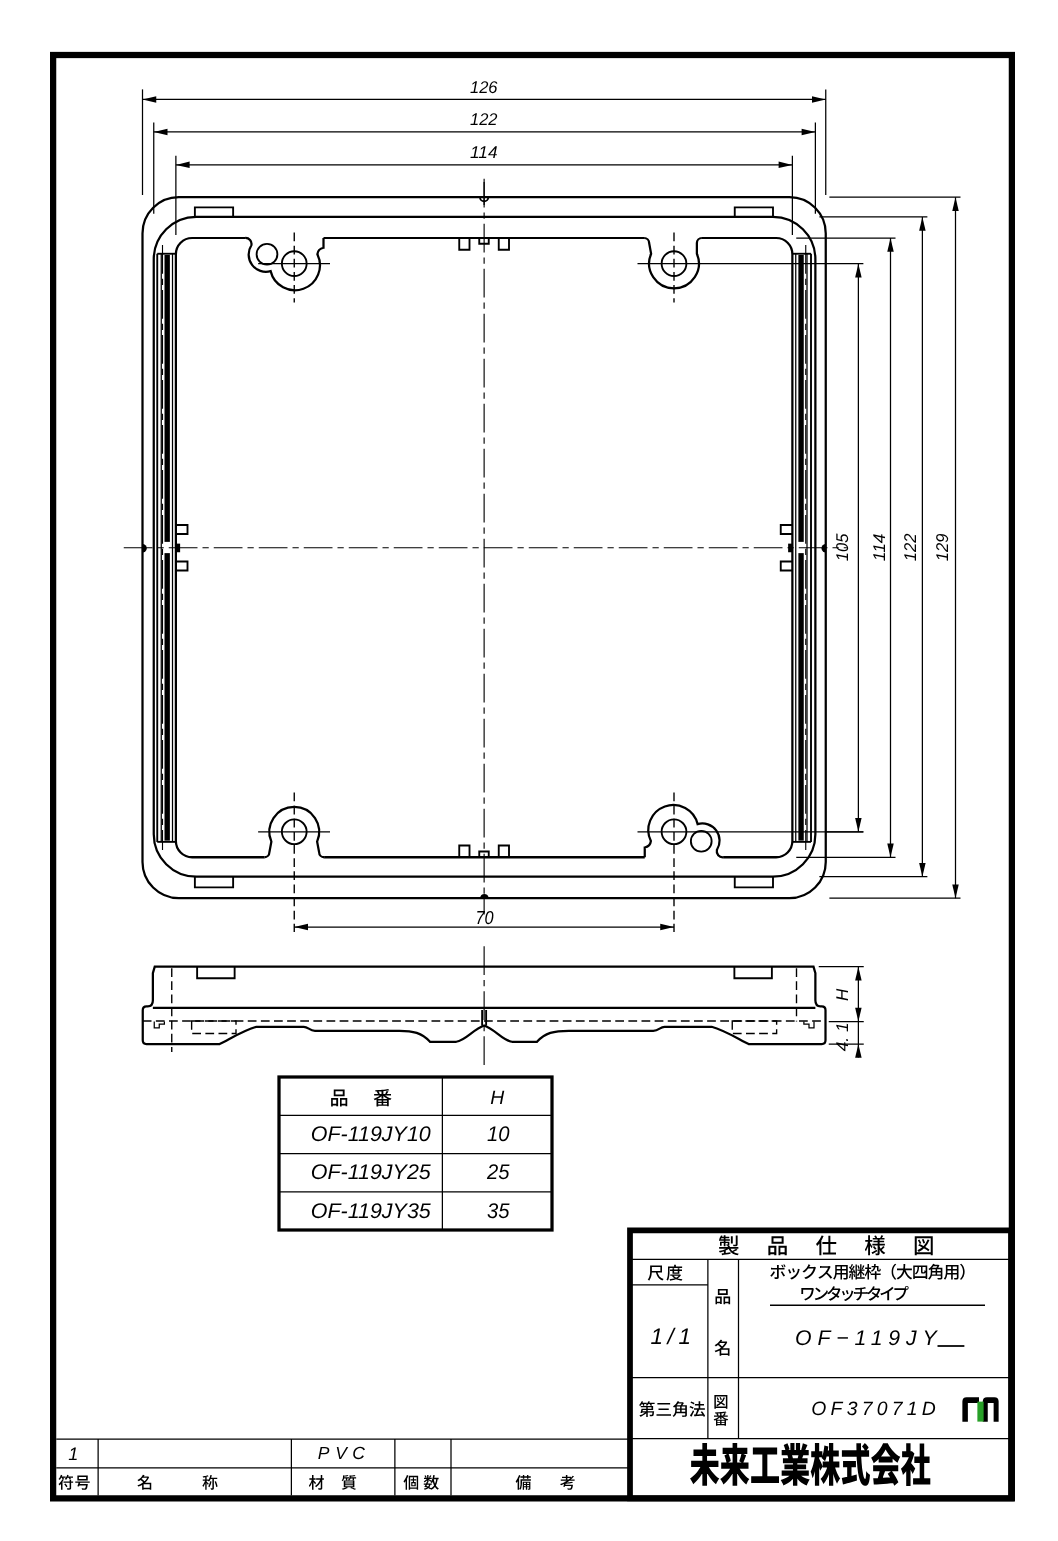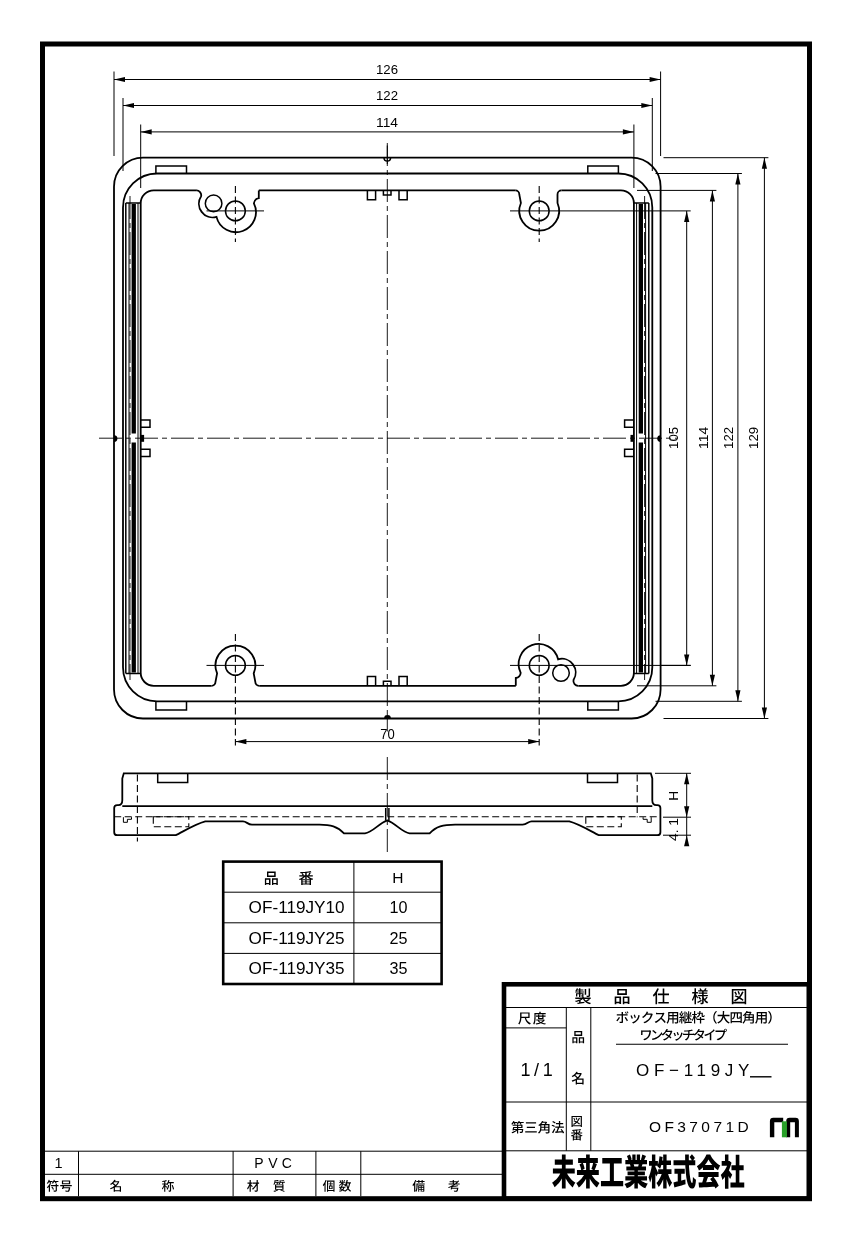--- a/index.html
+++ b/index.html
@@ -1,16 +1,16 @@
 <!DOCTYPE html>
 <html><head>
 <meta charset="utf-8">
 <style>
 html,body{margin:0;padding:0;background:#fff;}
-#page{position:relative;width:846px;height:1233px;background:#fff;overflow:hidden;}
+#page{position:relative;width:846px;height:1233px;background:#fff;overflow:hidden;font-style:italic;}
 svg{position:absolute;left:0;top:0;}
 text{font-family:"Liberation Sans",sans-serif;fill:#000;}
 .dim{font-size:13.6px;}
 .cl{stroke:#000;stroke-width:0.9;stroke-dasharray:23 4 5 4;fill:none;}
 .th{stroke:#000;stroke-width:1.8;fill:none;}
 .md{stroke:#000;stroke-width:1.5;fill:none;}
 .tn{stroke:#000;stroke-width:1;fill:none;}
 .hd{stroke:#000;stroke-width:1.1;stroke-dasharray:7 3.5;fill:none;}
 </style>
 </head>

